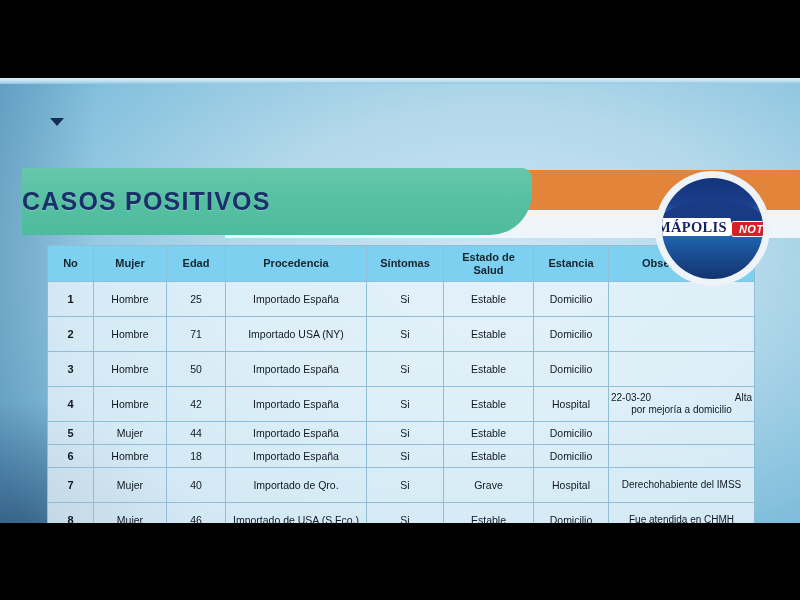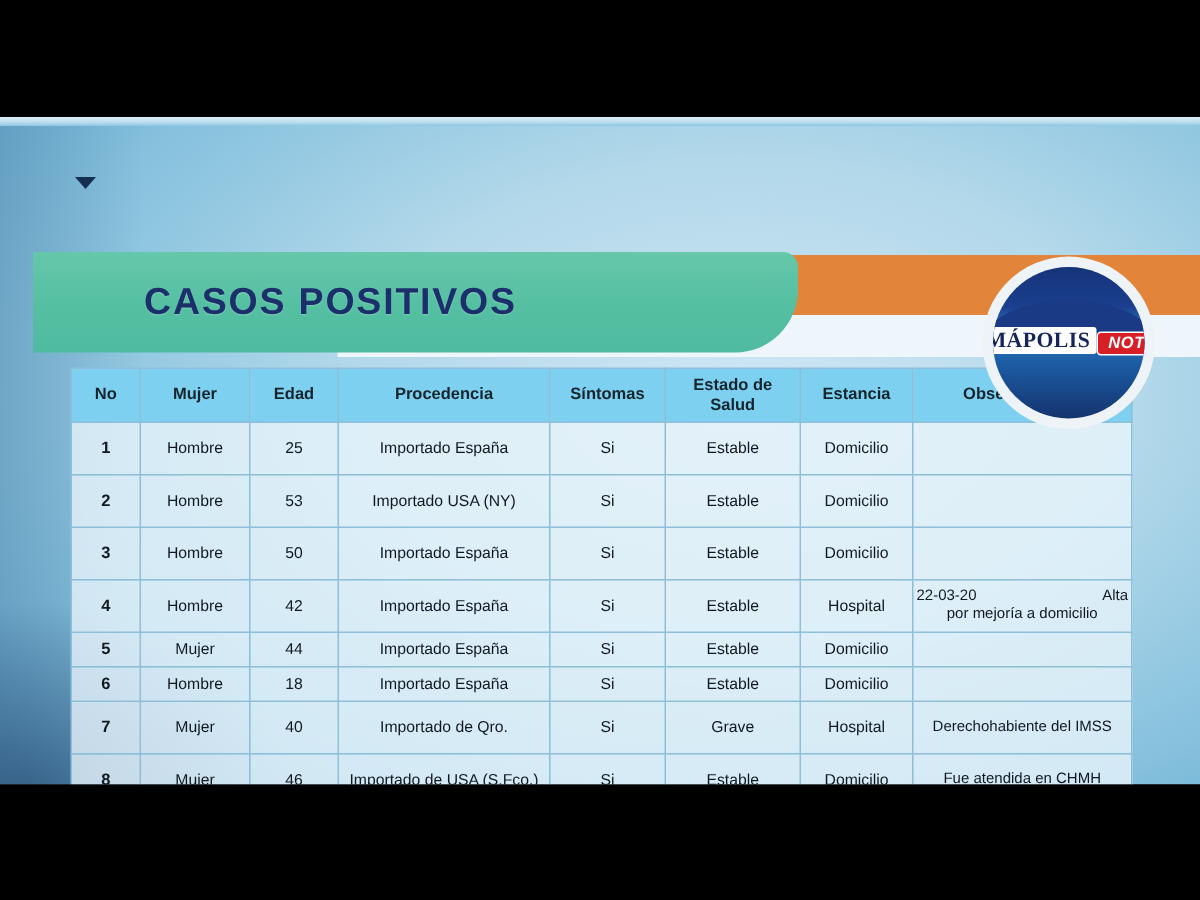--- a/index.html
+++ b/index.html
@@ -62,21 +62,20 @@
   
   .title-banner {
     position: absolute; left: 22px; top: 90px;
     width: 510px; height: 67px;
     background: linear-gradient(180deg,#66c7aa 0%, #55bfa2 55%, #4fbb9e 100%);
     border-radius: 0 10px 42px 0;
     z-index: 5;
     display: flex; align-items: center;
   }
   .title-text {
-    margin-left: 74px;
     font-size: 25px;
     font-weight: bold;
     letter-spacing: 1.2px;
     color: #1b2f6b;
     text-shadow: 0 1px 1px rgba(255,255,255,.25);
     white-space: nowrap;
   }
 
   
   .table-wrap {
@@ -229,21 +228,21 @@
               <td>25</td>
               <td>Importado España</td>
               <td>Si</td>
               <td>Estable</td>
               <td>Domicilio</td>
               <td class="obs"></td>
             </tr>
             <tr class="r-tall">
               <td class="num">2</td>
               <td>Hombre</td>
-              <td>53</td>
+              <td>71</td>
               <td>Importado USA (NY)</td>
               <td>Si</td>
               <td>Estable</td>
               <td>Domicilio</td>
               <td class="obs"></td>
             </tr>
             <tr class="r-tall">
               <td class="num">3</td>
               <td>Hombre</td>
               <td>50</td>

